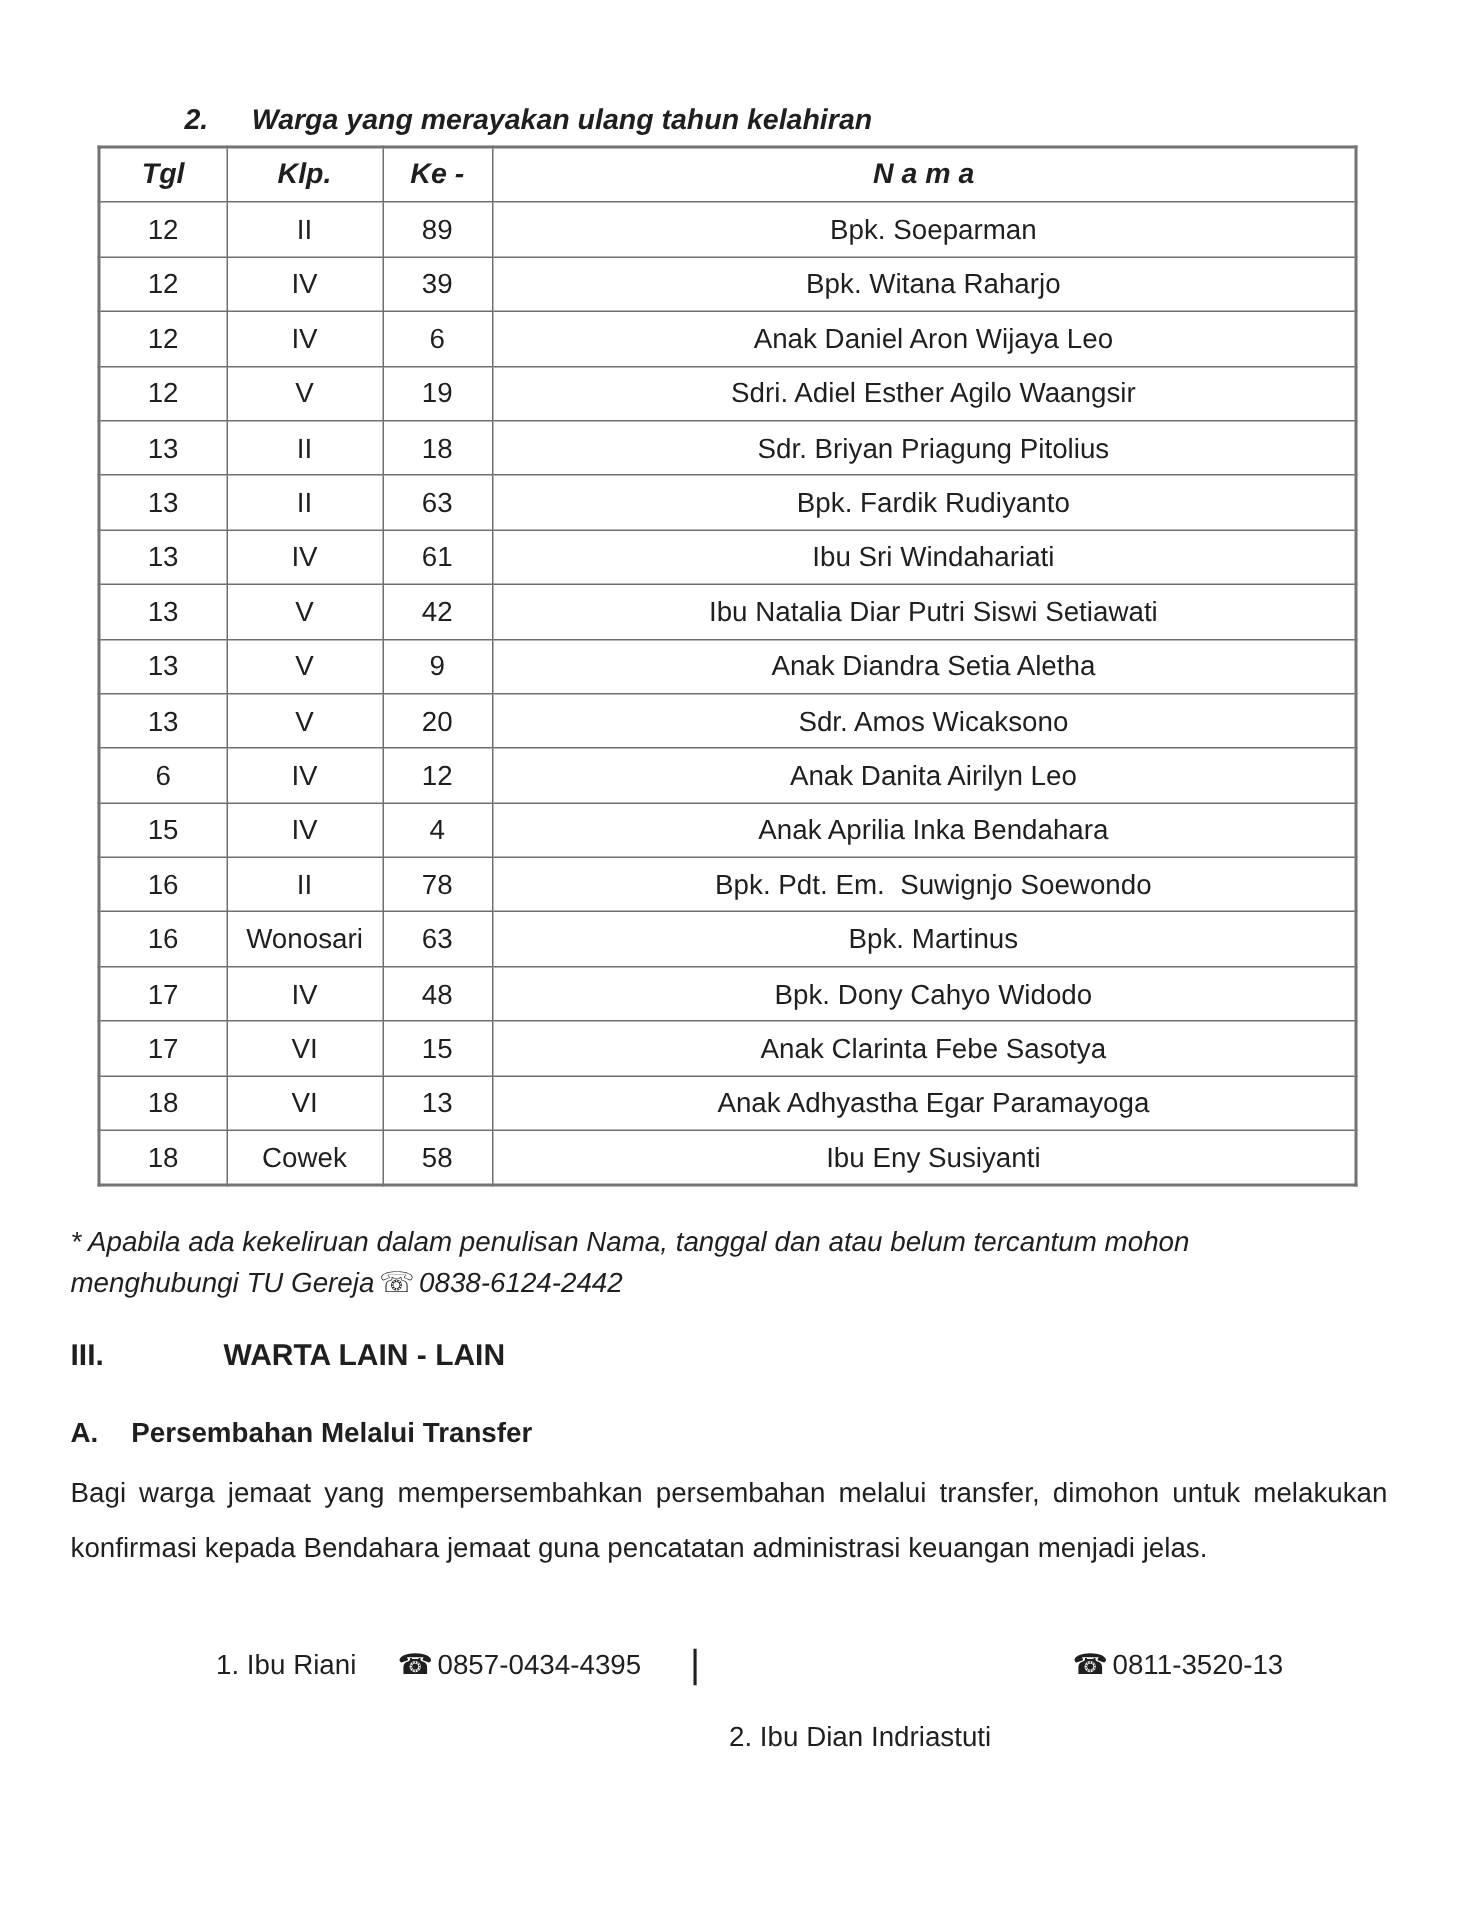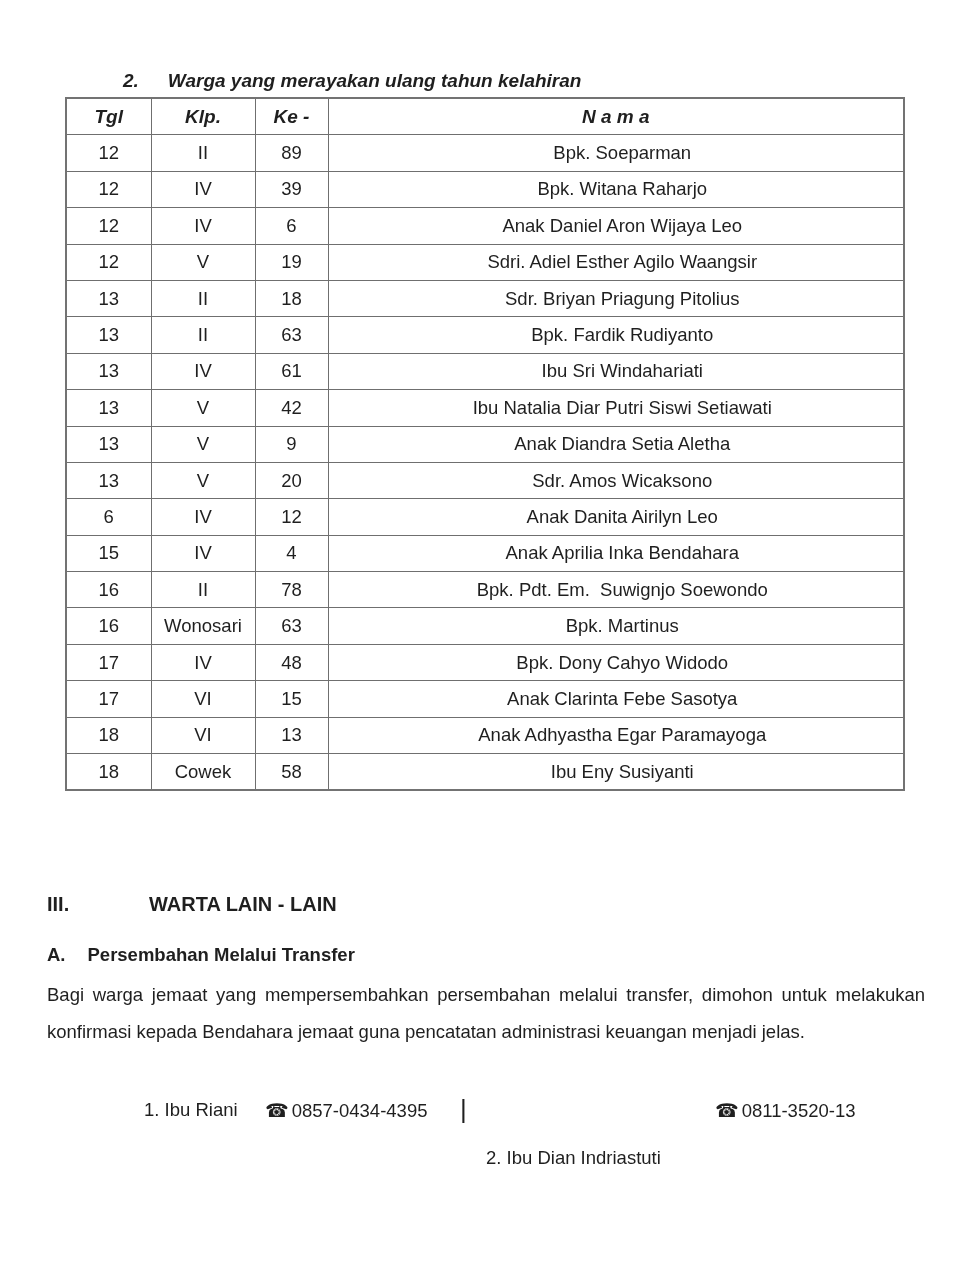--- a/index.html
+++ b/index.html
@@ -258,20 +258,24 @@
     </tr>
     <tr>
       <td>18</td>
       <td>Cowek</td>
       <td>58</td>
       <td class="c-nama">Ibu Eny Susiyanti</td>
     </tr>
   </tbody>
     </table>
 
+  <div class="footnote">
+    <div class="line1">* Apabila ada kekeliruan dalam penulisan Nama, tanggal dan atau belum tercantum mohon</div>
+    <div class="line2"><span>menghubungi TU Gereja</span><span class="icon-phone">☏</span><span>0838-6124-2442</span></div>
+  </div>
 
   <div class="sec3">
     <span class="s-num">III.</span>
     <span class="s-text">WARTA LAIN - LAIN</span>
   </div>
 
   <div class="secA">
     <span class="s-label">A.</span>
     <span class="s-text">Persembahan Melalui Transfer</span>
   </div>

